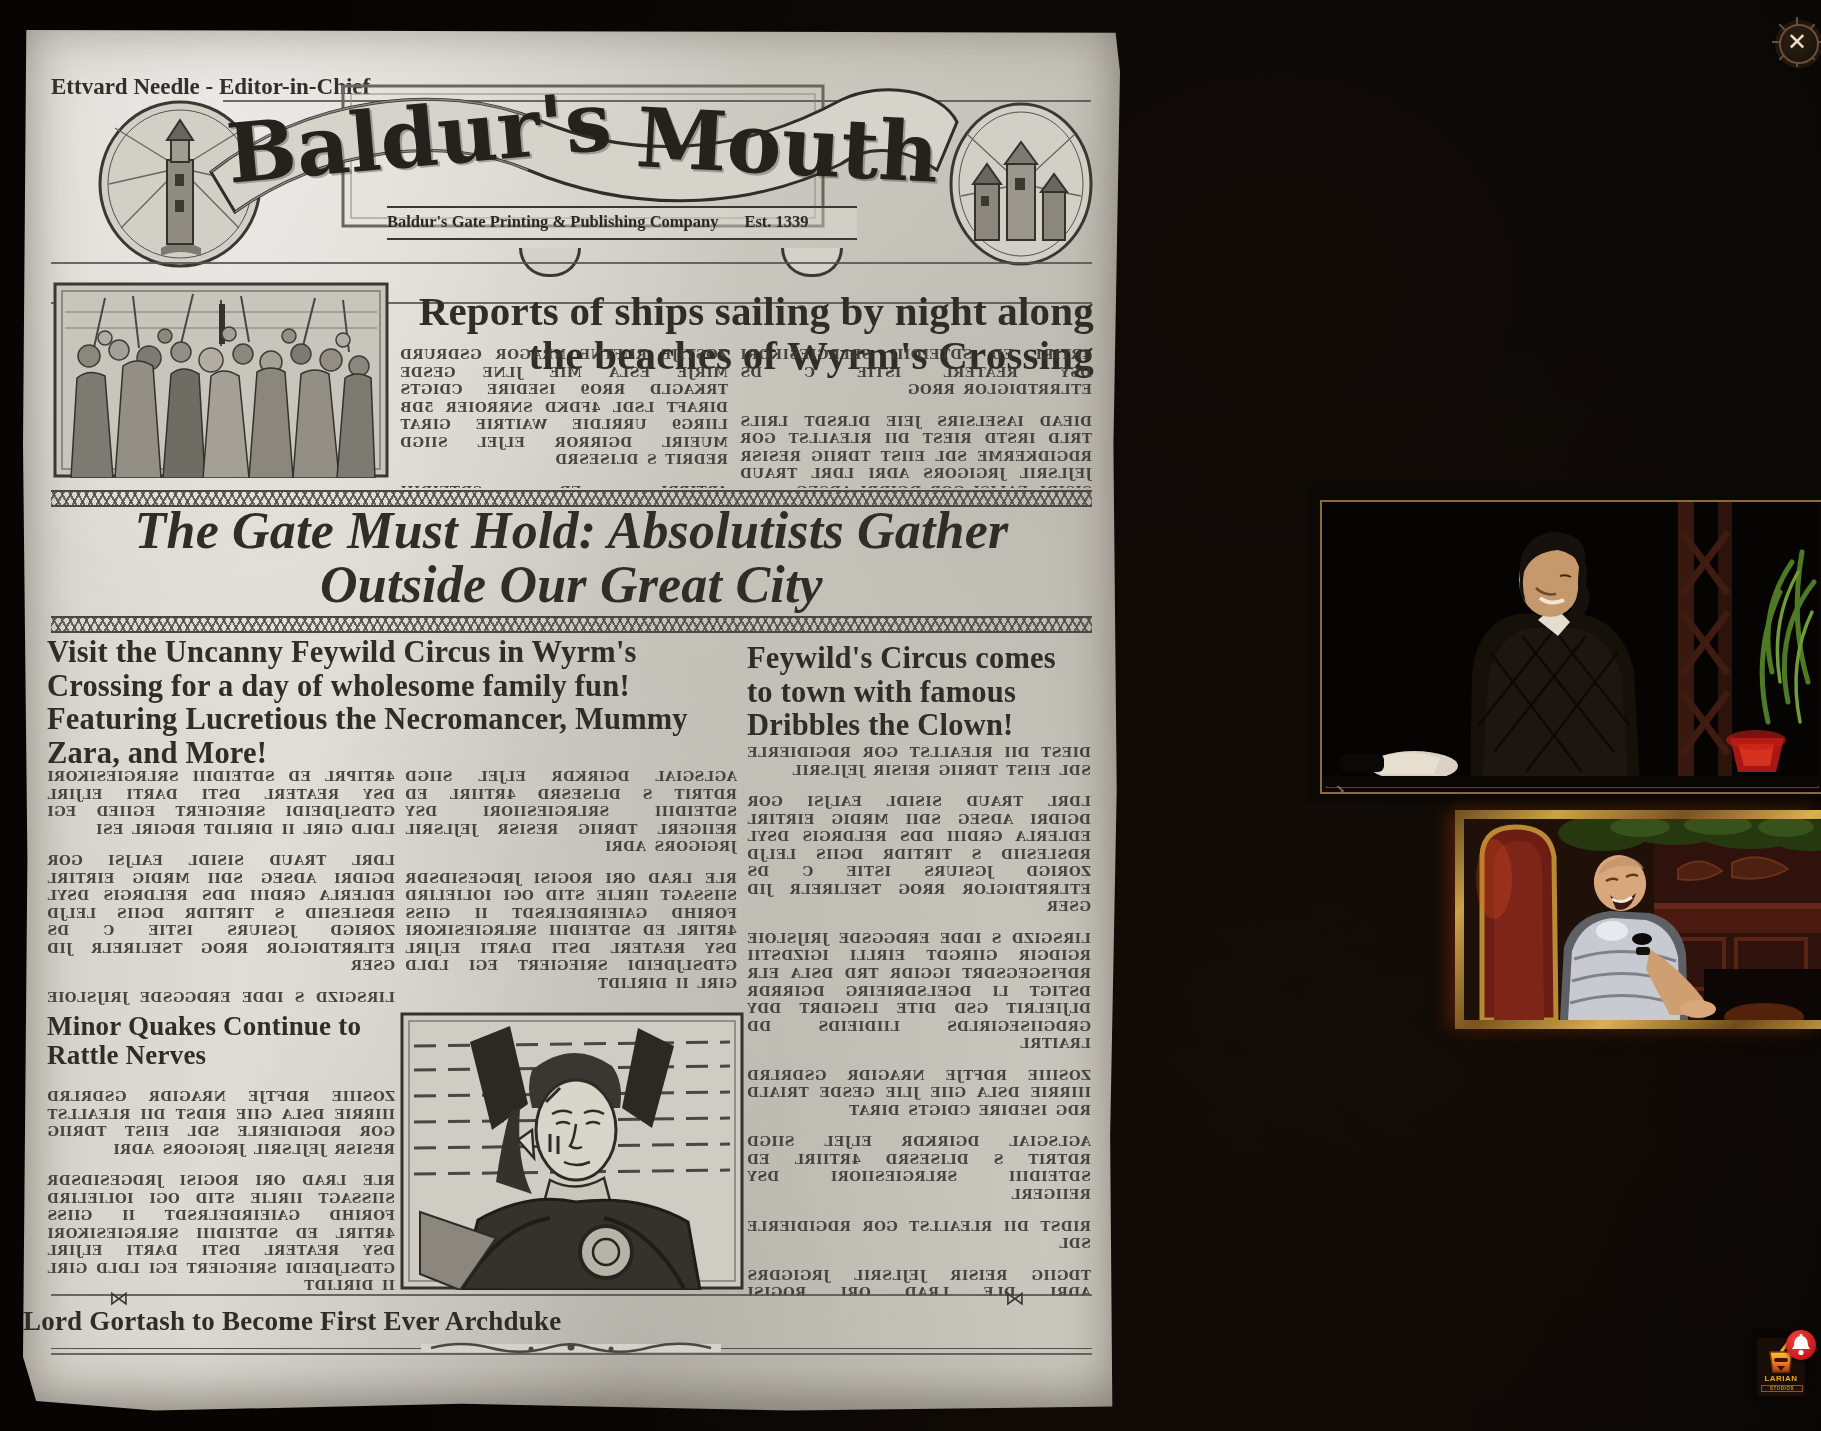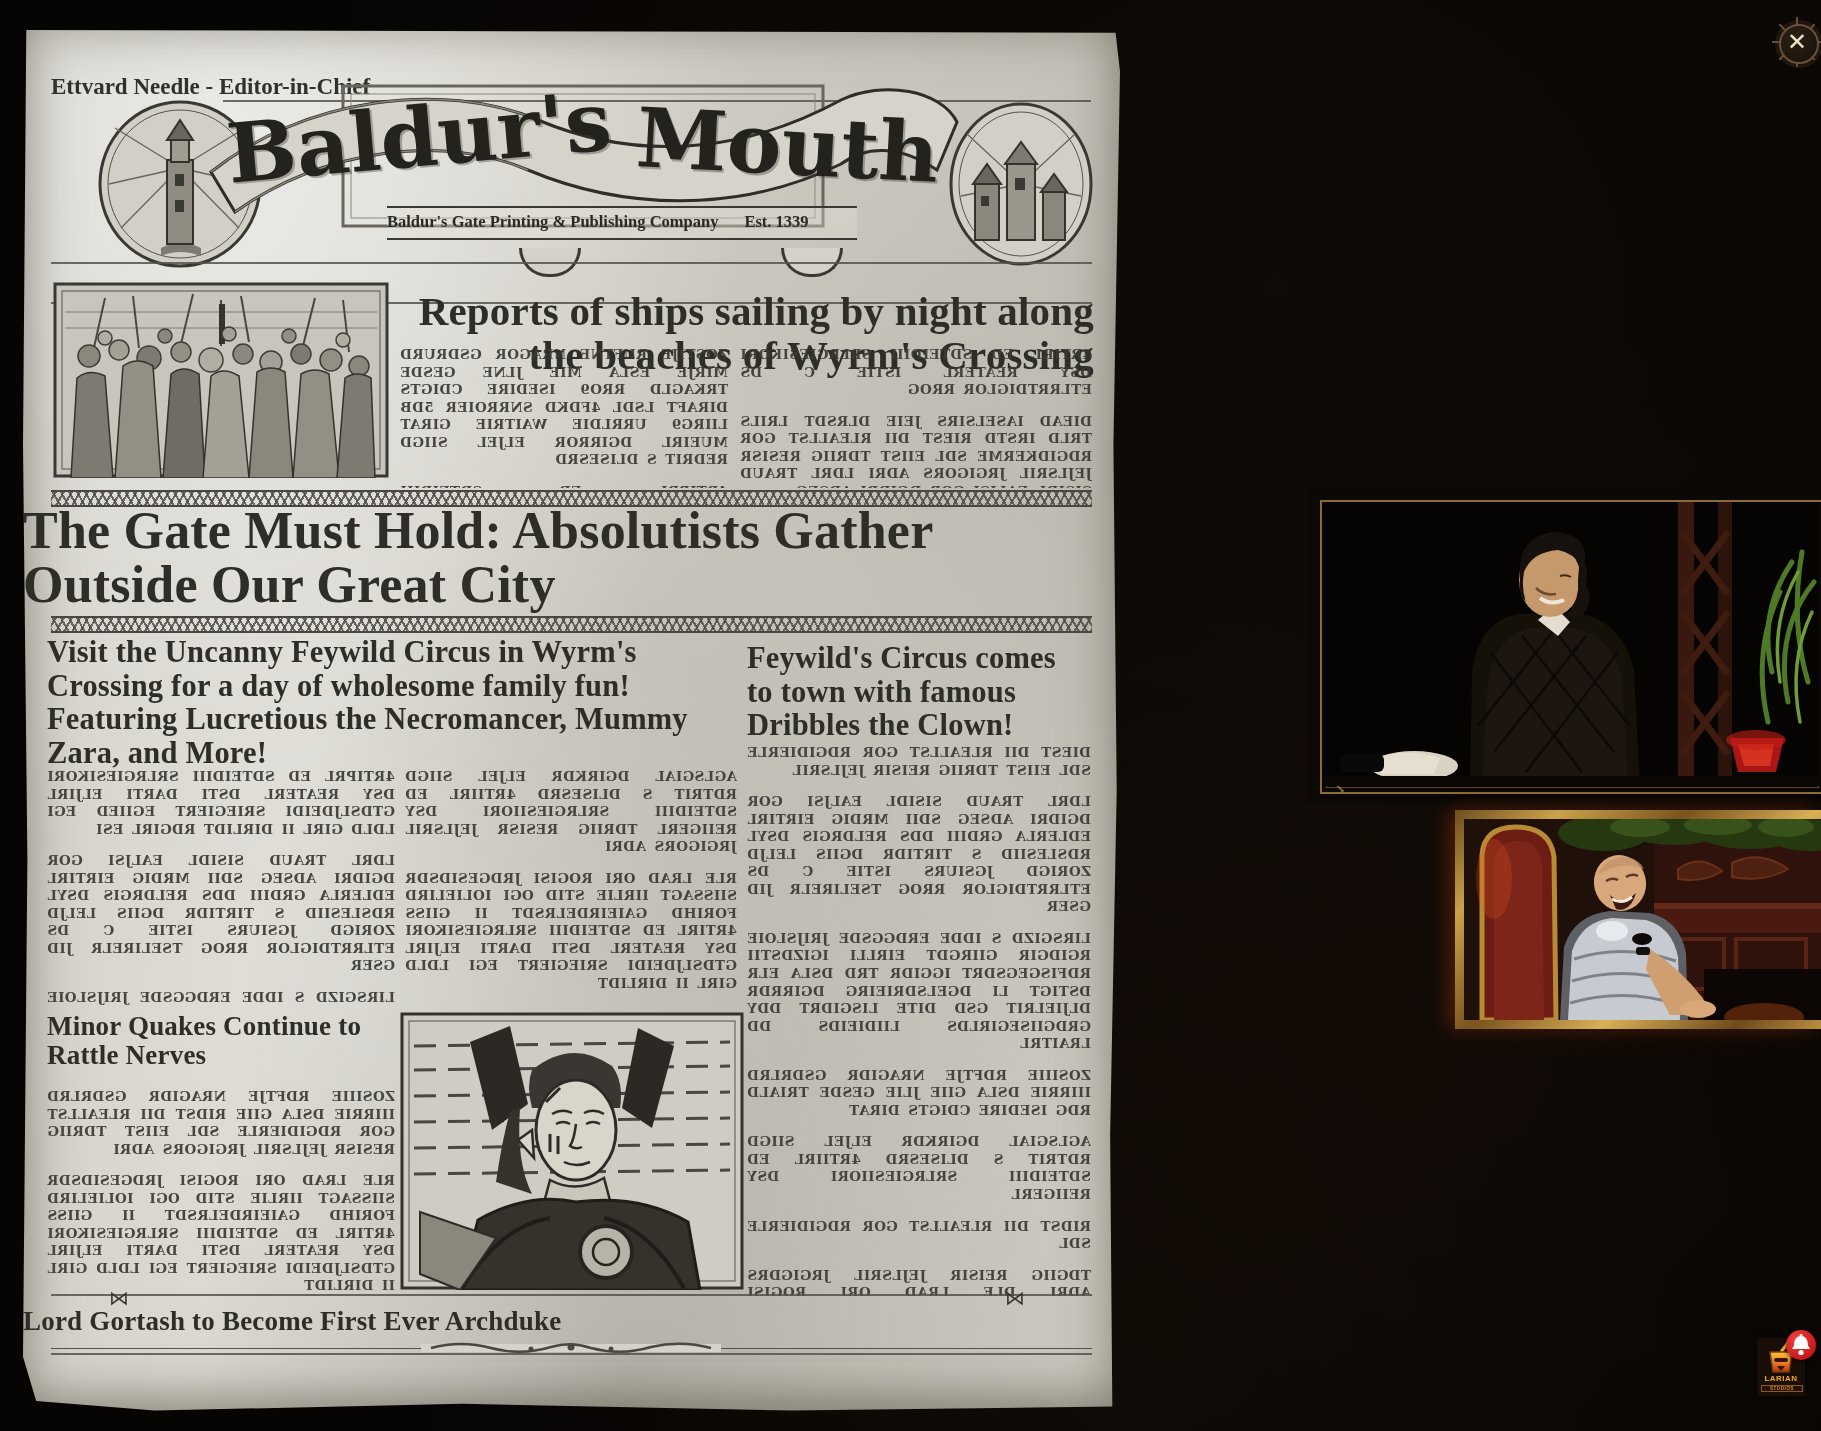--- a/index.html
+++ b/index.html
@@ -52,21 +52,21 @@
     color:#3b3934;text-align:justify;overflow:hidden;}
   .glyphs p{margin:0 0 14px;transform:scaleX(-1);opacity:.92;letter-spacing:.4px;word-spacing:3px;}
   #a1-col1{left:377px;top:316px;width:328px;height:142px;}
   #a1-col2{left:717px;top:316px;width:352px;height:142px;}
 
   .band{position:absolute;left:28px;width:1041px;height:13px;border-top:2px solid #4a4742;border-bottom:2px solid #4a4742;
     background:
      repeating-linear-gradient(60deg, rgba(74,71,66,.8) 0 2px, transparent 2px 7px),
      repeating-linear-gradient(-60deg, rgba(74,71,66,.8) 0 2px, transparent 2px 7px);}
   #band1{top:460px;} #band2{top:586px;}
-  #gate-head{left:0;top:474px;width:1097px;font-size:52px;line-height:1.04;}
+  #gate-head{left:0;top:474px;width:1097px;text-align:center;font-size:52px;line-height:1.04;font-style:italic;}
 
   #circus-head{left:24px;top:606px;width:656px;font-size:30.5px;line-height:1.1;}
   #dribbles-head{left:724px;top:612px;width:336px;font-size:30.5px;line-height:1.1;}
   #dribbles-body{left:724px;top:714px;width:344px;height:552px;}
   #col1-body{left:24px;top:738px;width:348px;height:238px;}
   #quakes-head{left:24px;top:982px;width:344px;font-size:27px;line-height:1.08;}
   #quakes-body{left:24px;top:1058px;width:348px;height:206px;}
   #col2-body{left:382px;top:738px;width:332px;height:240px;}
   #portrait{left:377px;top:982px;width:344px;height:278px;}
 

